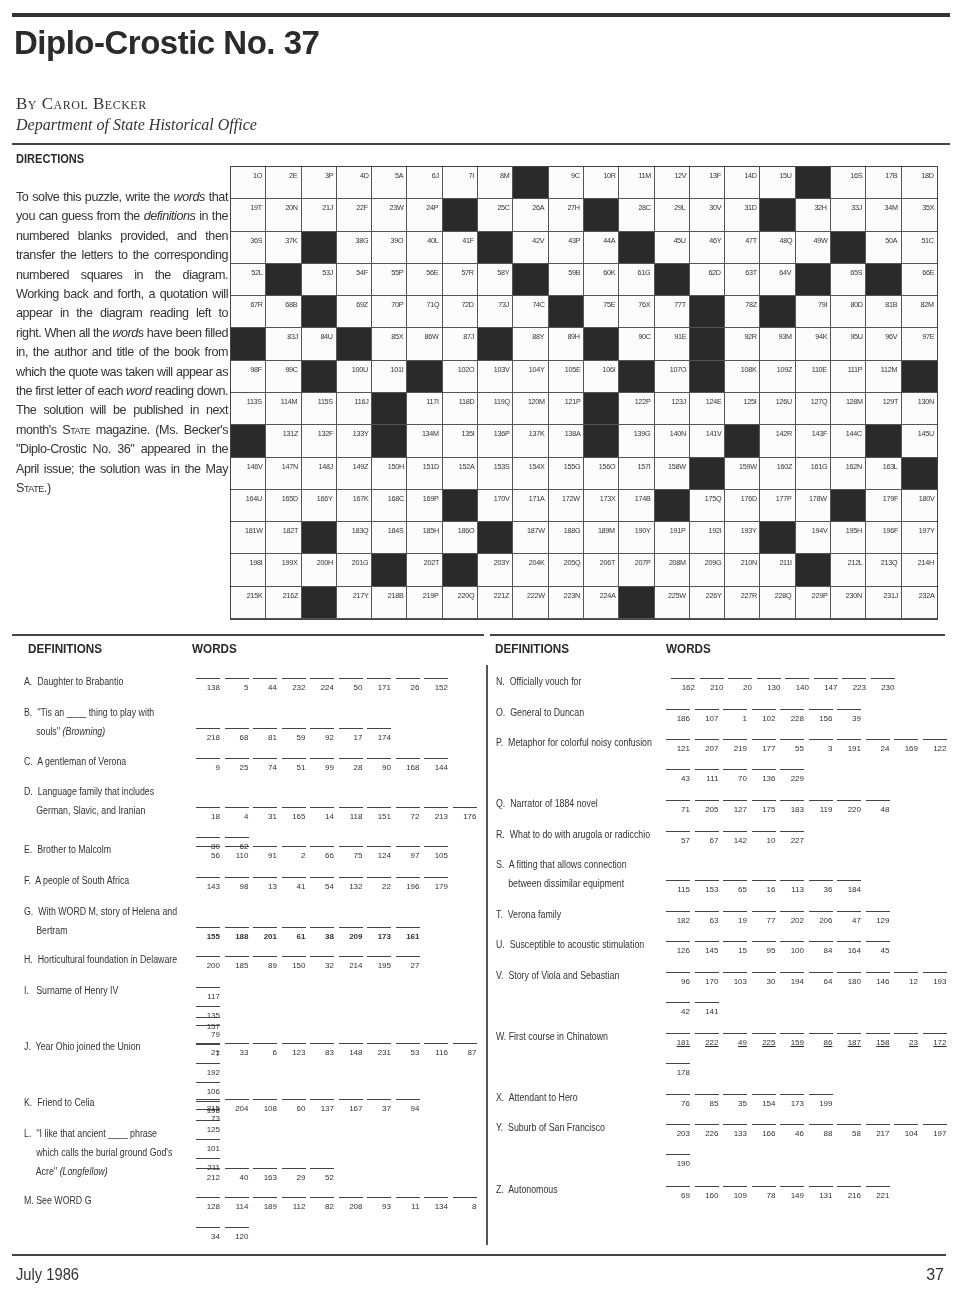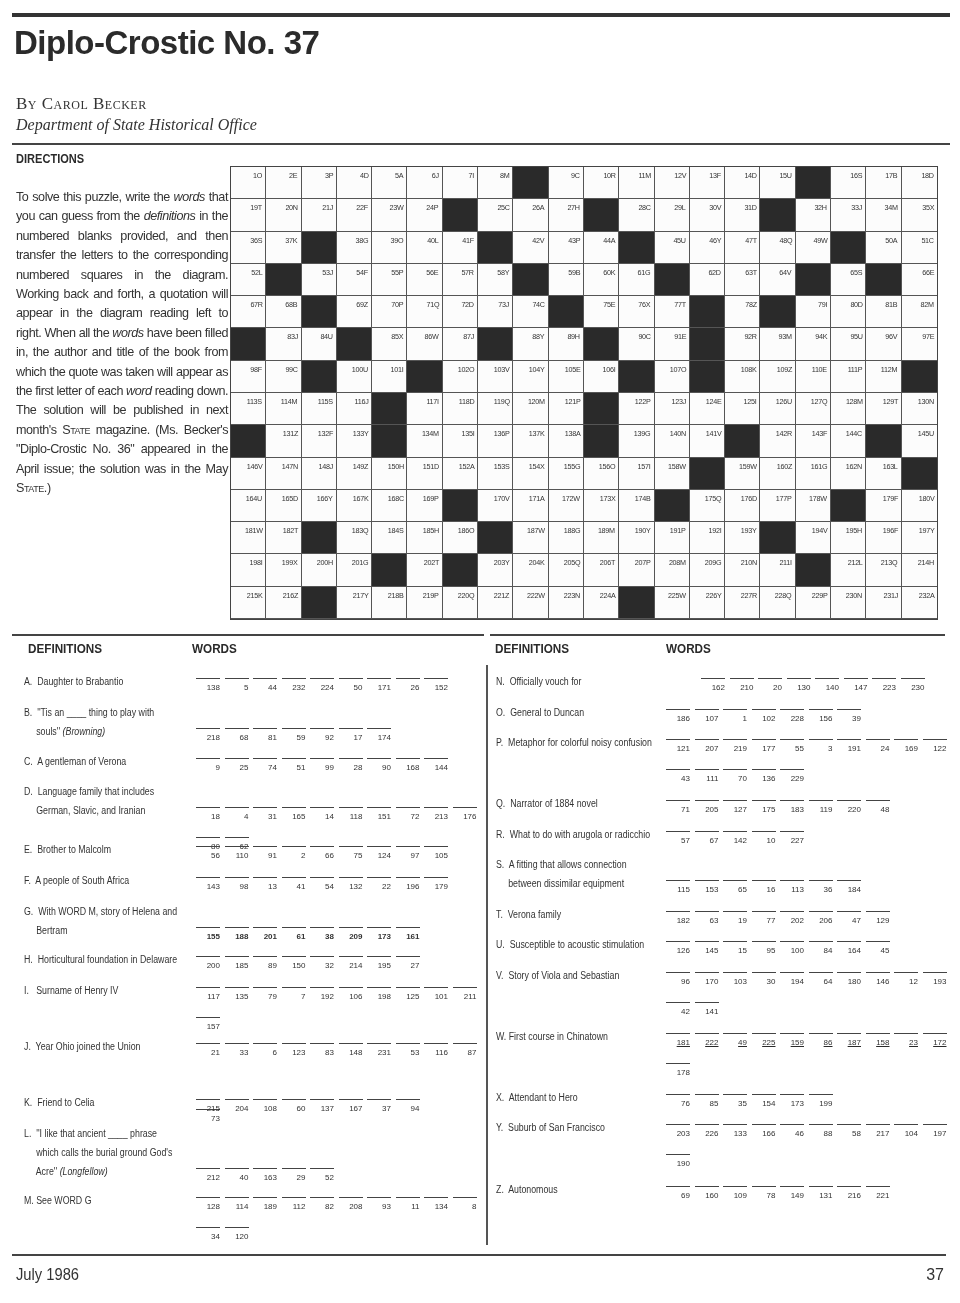--- a/index.html
+++ b/index.html
@@ -918,21 +918,21 @@
       <div class="blank">89</div>
       <div class="blank">150</div>
       <div class="blank">32</div>
       <div class="blank">214</div>
       <div class="blank">195</div>
       <div class="blank">27</div>
     </div>
     <div class="def" style="left: 24px; top: 981px;">
       <div style="white-space: pre;">I.   Surname of Henry IV</div>
     </div>
-    <div class="blanks" style="left: 196px; top: 987px;">
+    <div class="blanks" style="left: 196px; top: 987px; flex-direction: column;">
       <div class="blank">117</div>
       <div class="blank">135</div>
       <div class="blank">79</div>
       <div class="blank">7</div>
       <div class="blank">192</div>
       <div class="blank">106</div>
       <div class="blank">198</div>
       <div class="blank">125</div>
       <div class="blank">101</div>
       <div class="blank">211</div>
@@ -998,21 +998,21 @@
       <div class="blank">134</div>
       <div class="blank">8</div>
     </div>
     <div class="blanks" style="left: 196px; top: 1227px; justify-content: flex-end;">
       <div class="blank">34</div>
       <div class="blank">120</div>
     </div>
     <div class="def" style="left: 496px; top: 672px;">
       <div style="white-space: pre;">N.  Officially vouch for</div>
     </div>
-    <div class="blanks" style="left: 701px; top: 678px;">
+    <div class="blanks" style="left: 671px; top: 678px;">
       <div class="blank">162</div>
       <div class="blank">210</div>
       <div class="blank">20</div>
       <div class="blank">130</div>
       <div class="blank">140</div>
       <div class="blank">147</div>
       <div class="blank">223</div>
       <div class="blank">230</div>
     </div>
     <div class="def" style="left: 496px; top: 703px;">

